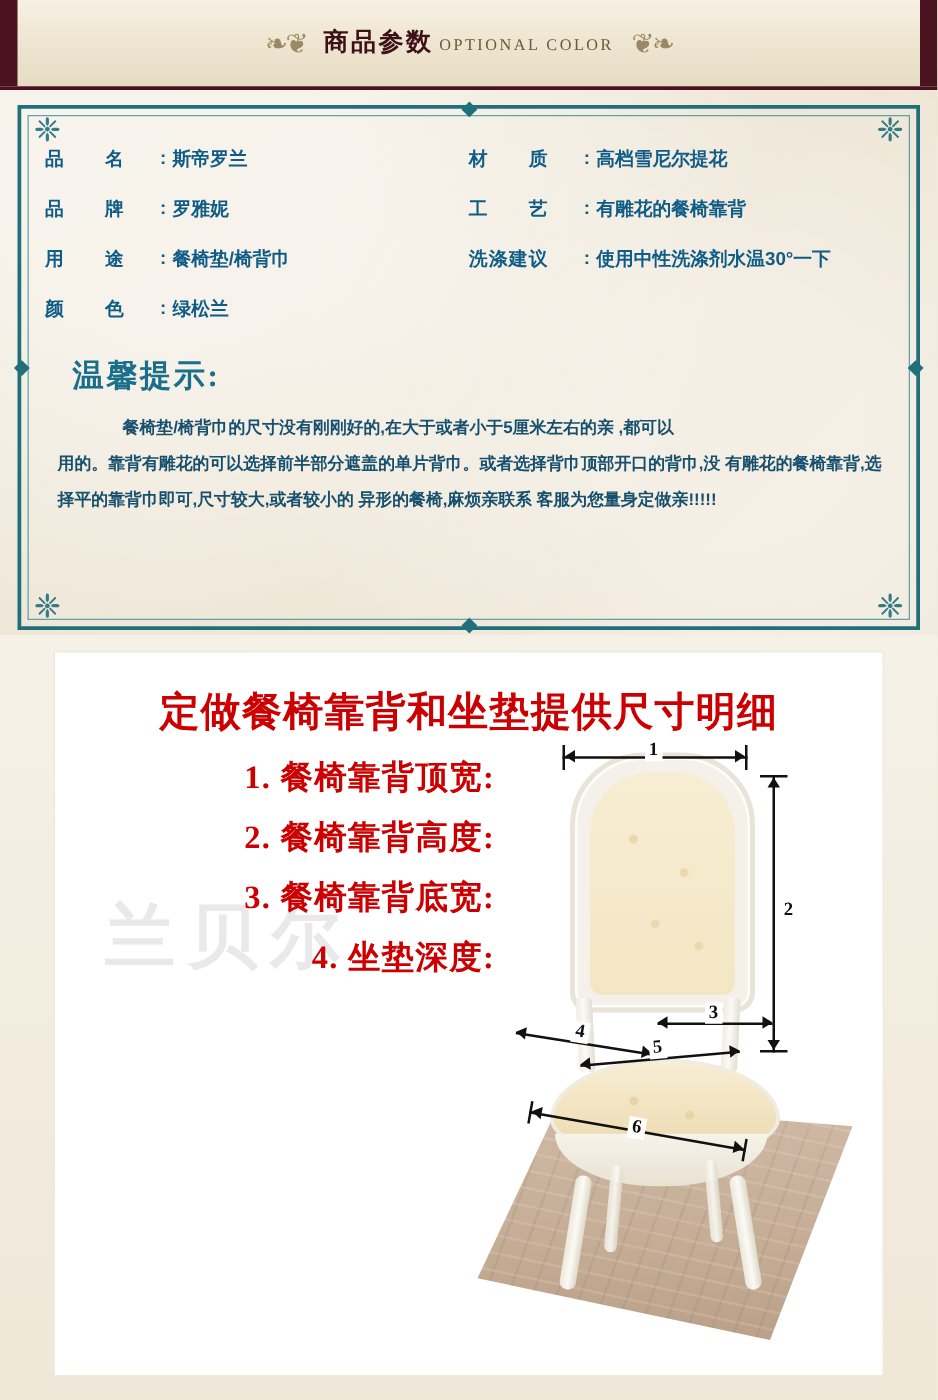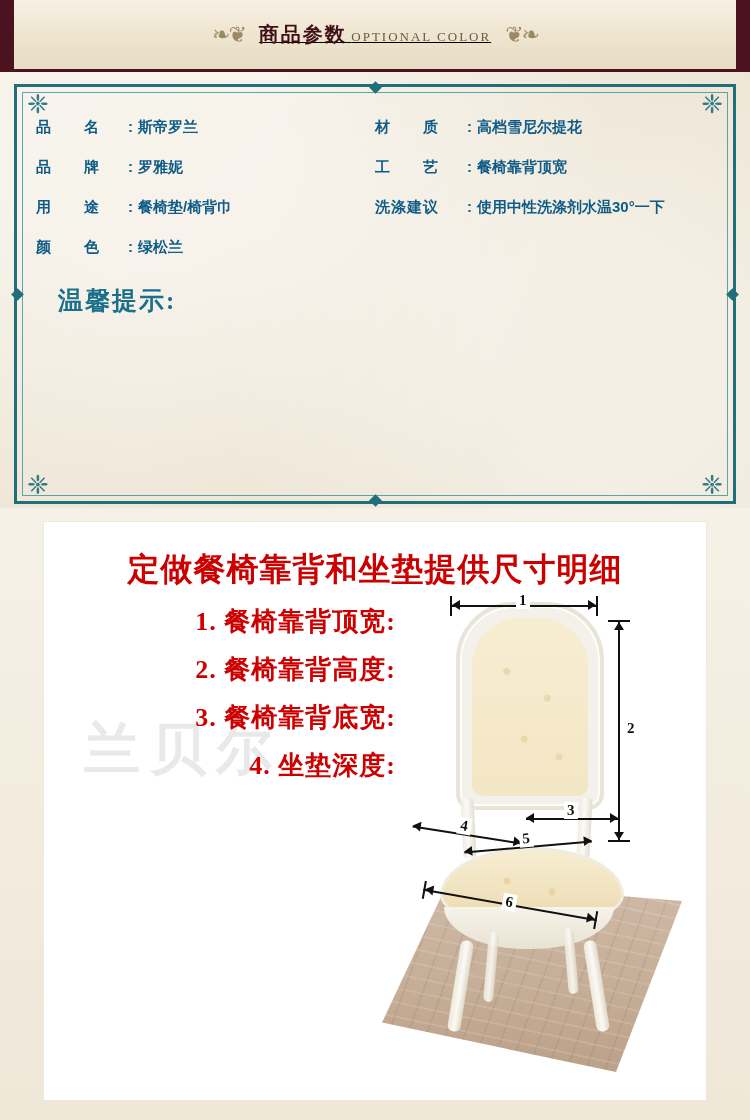--- a/index.html
+++ b/index.html
@@ -56,21 +56,20 @@
   .flourish {
     color: #8c7a52;
     font-size: 22px;
     letter-spacing: -2px;
     line-height: 1;
     opacity: .85;
   }
   .banner-titles {
     text-align: left;
     line-height: 1.05;
-    text-decoration: underline;
   }
   .banner-title-cn {
     font-family: "Liberation Serif", serif;
     font-weight: bold;
     font-size: 20px;
     color: #3d1018;
     letter-spacing: 2px;
   }
   .banner-title-en {
     font-family: "Liberation Serif", serif;
@@ -442,33 +441,39 @@
 
         <div class="spec-col">
           <div class="spec-row">
             <span class="spec-label wide">材　　质</span>
             <span class="spec-colon">:</span>
             <span class="spec-value">高档雪尼尔提花</span>
           </div>
           <div class="spec-row">
             <span class="spec-label wide">工　　艺</span>
             <span class="spec-colon">:</span>
-            <span class="spec-value">餐椅靠背顶宽</span>
+            <span class="spec-value">有雕花的餐椅靠背</span>
           </div>
           <div class="spec-row">
             <span class="spec-label wide">洗涤建议</span>
             <span class="spec-colon">:</span>
             <span class="spec-value">
               <span>使用中性洗涤剂水温30°一下</span>
             </span>
           </div>
         </div>
       </div>
 
       <div class="tips-title">温馨提示:</div>
+      <div class="tips-body">
+        <span class="indent">餐椅垫/椅背巾的尺寸没有刚刚好的,在大于或者小于5厘米左右的亲 ,都可以</span>
+        <span>用的。靠背有雕花的可以选择前半部分遮盖的单片背巾。或者选择背巾顶部开口的背巾,没</span>
+        <span>有雕花的餐椅靠背,选择平的靠背巾即可,尺寸较大,或者较小的  异形的餐椅,麻烦亲联系</span>
+        <span>客服为您量身定做亲!!!!!</span>
+      </div>
     </div>
   </div>
 
   <div class="lower">
     <div class="panel">
       <div class="panel-title">定做餐椅靠背和坐垫提供尺寸明细</div>
 
       <div class="watermark">兰贝尔</div>
 
       <div class="measure-list">

